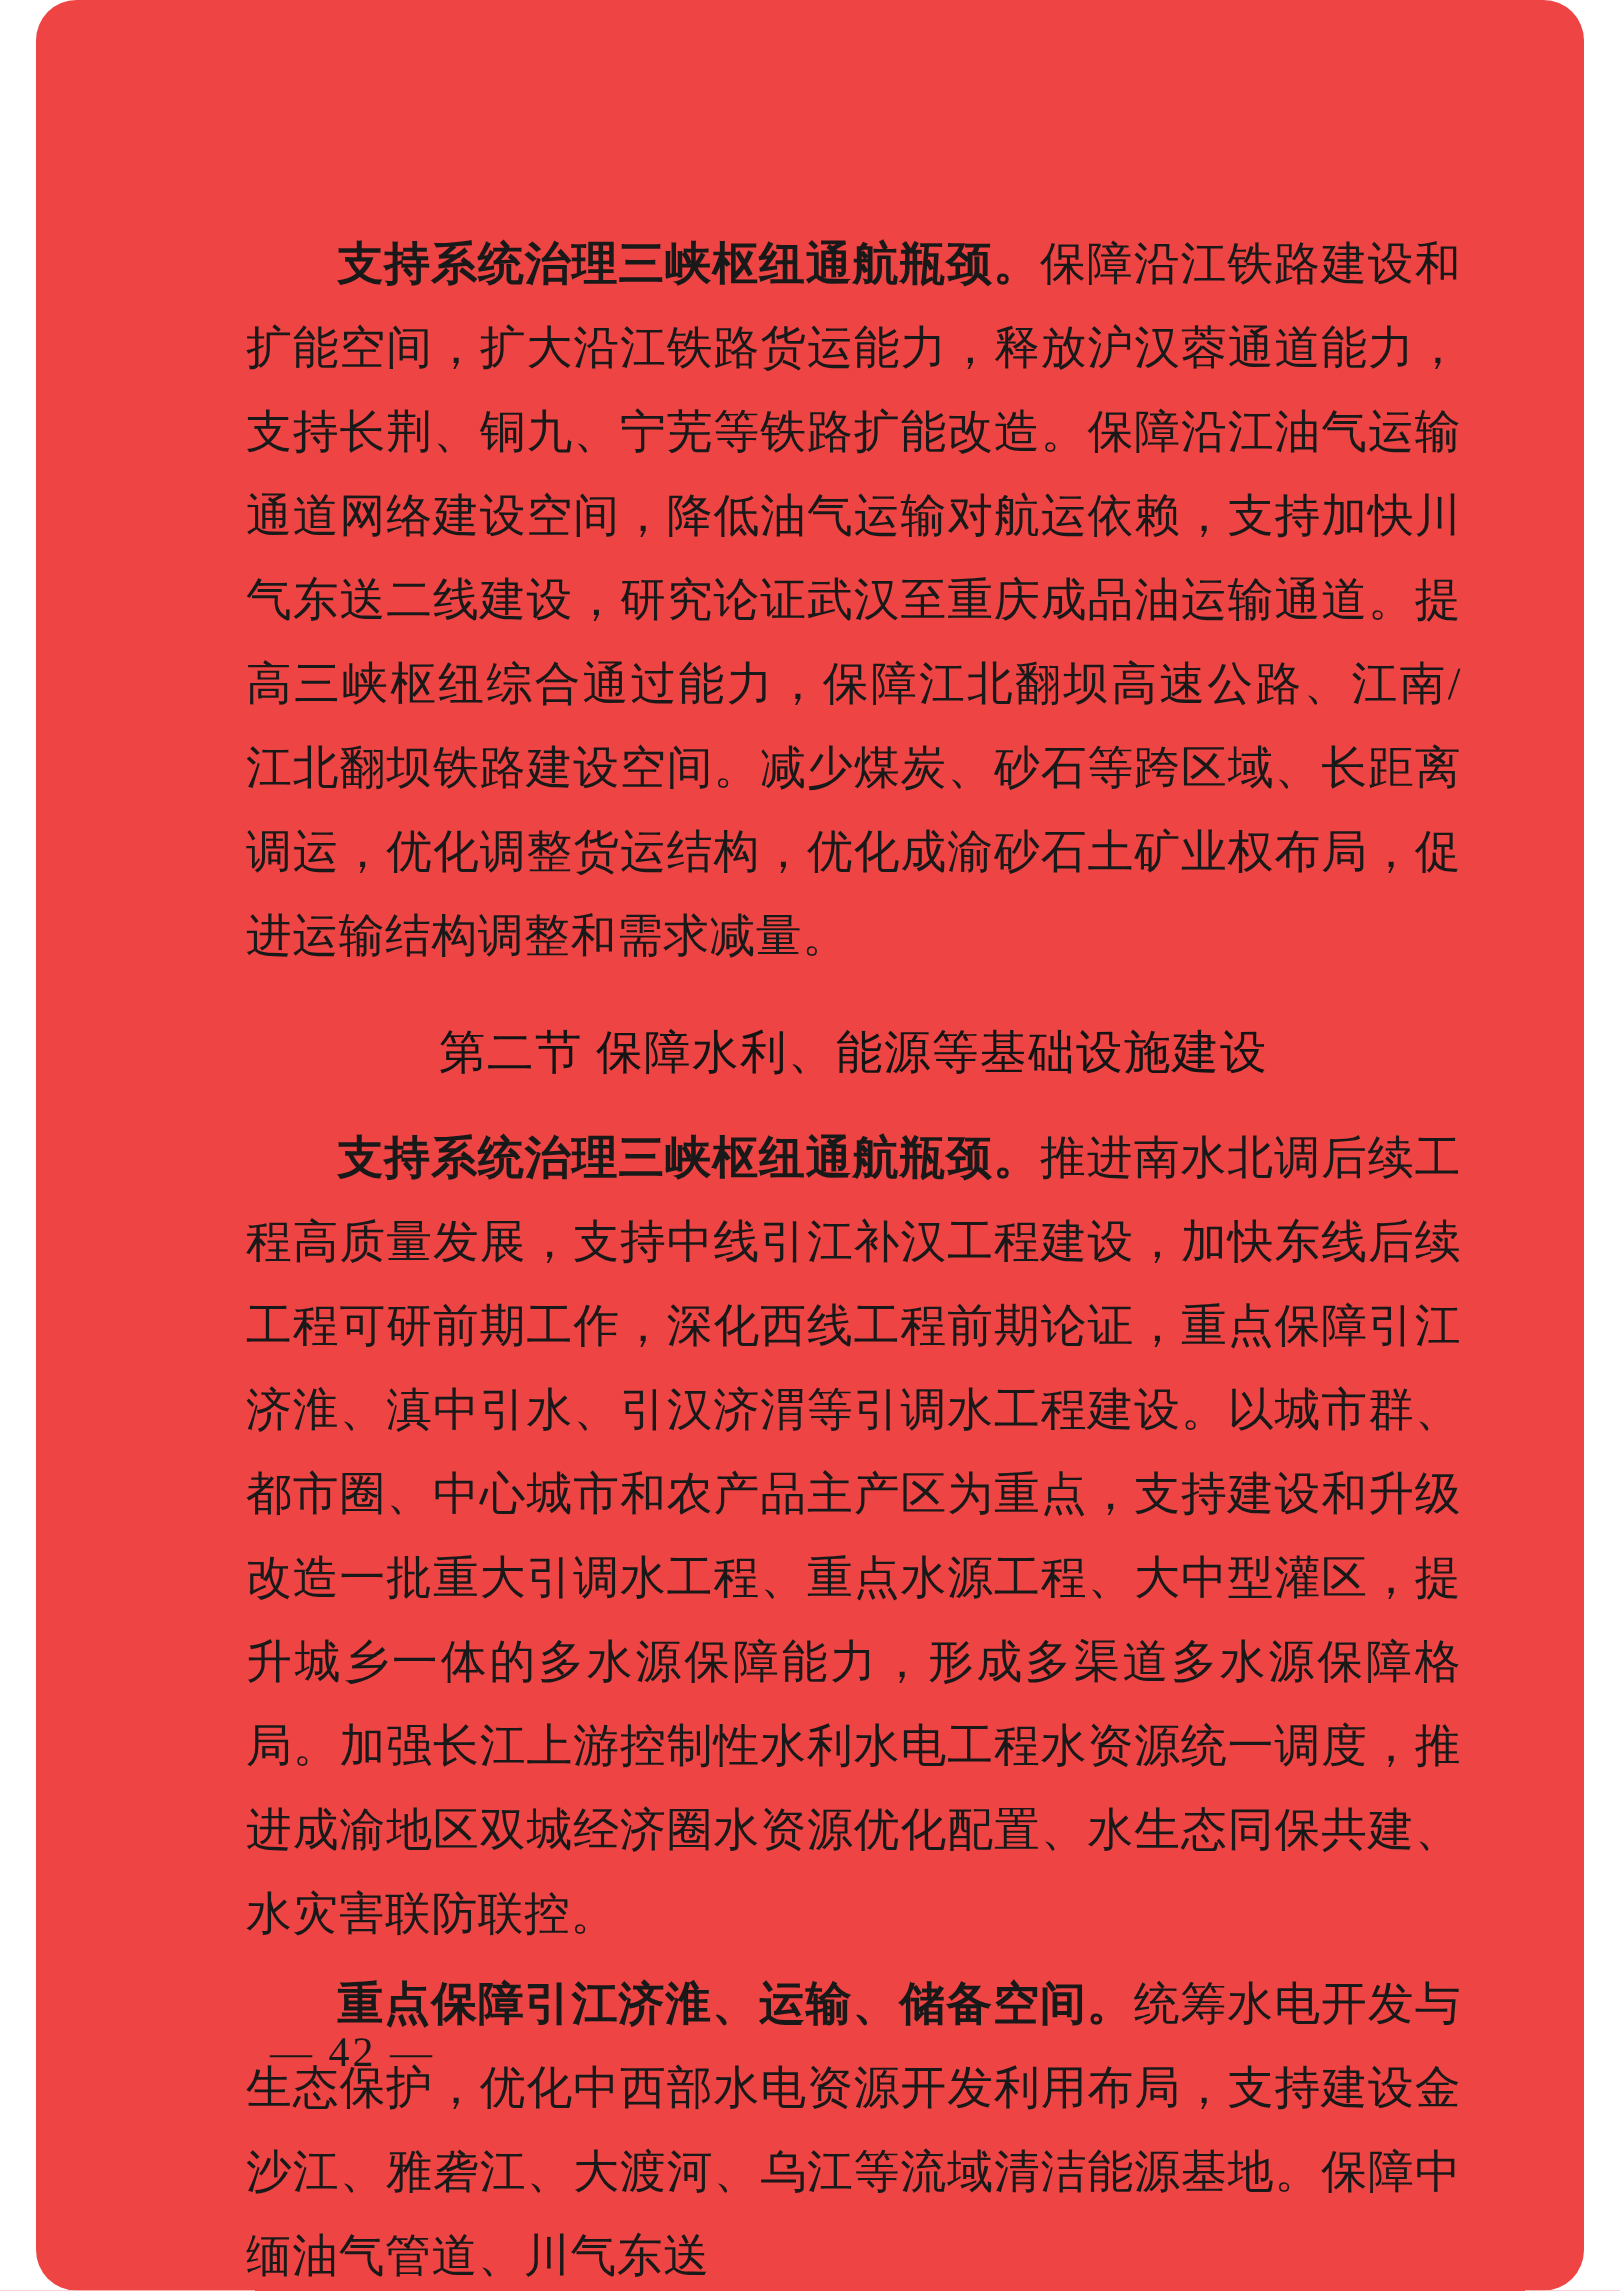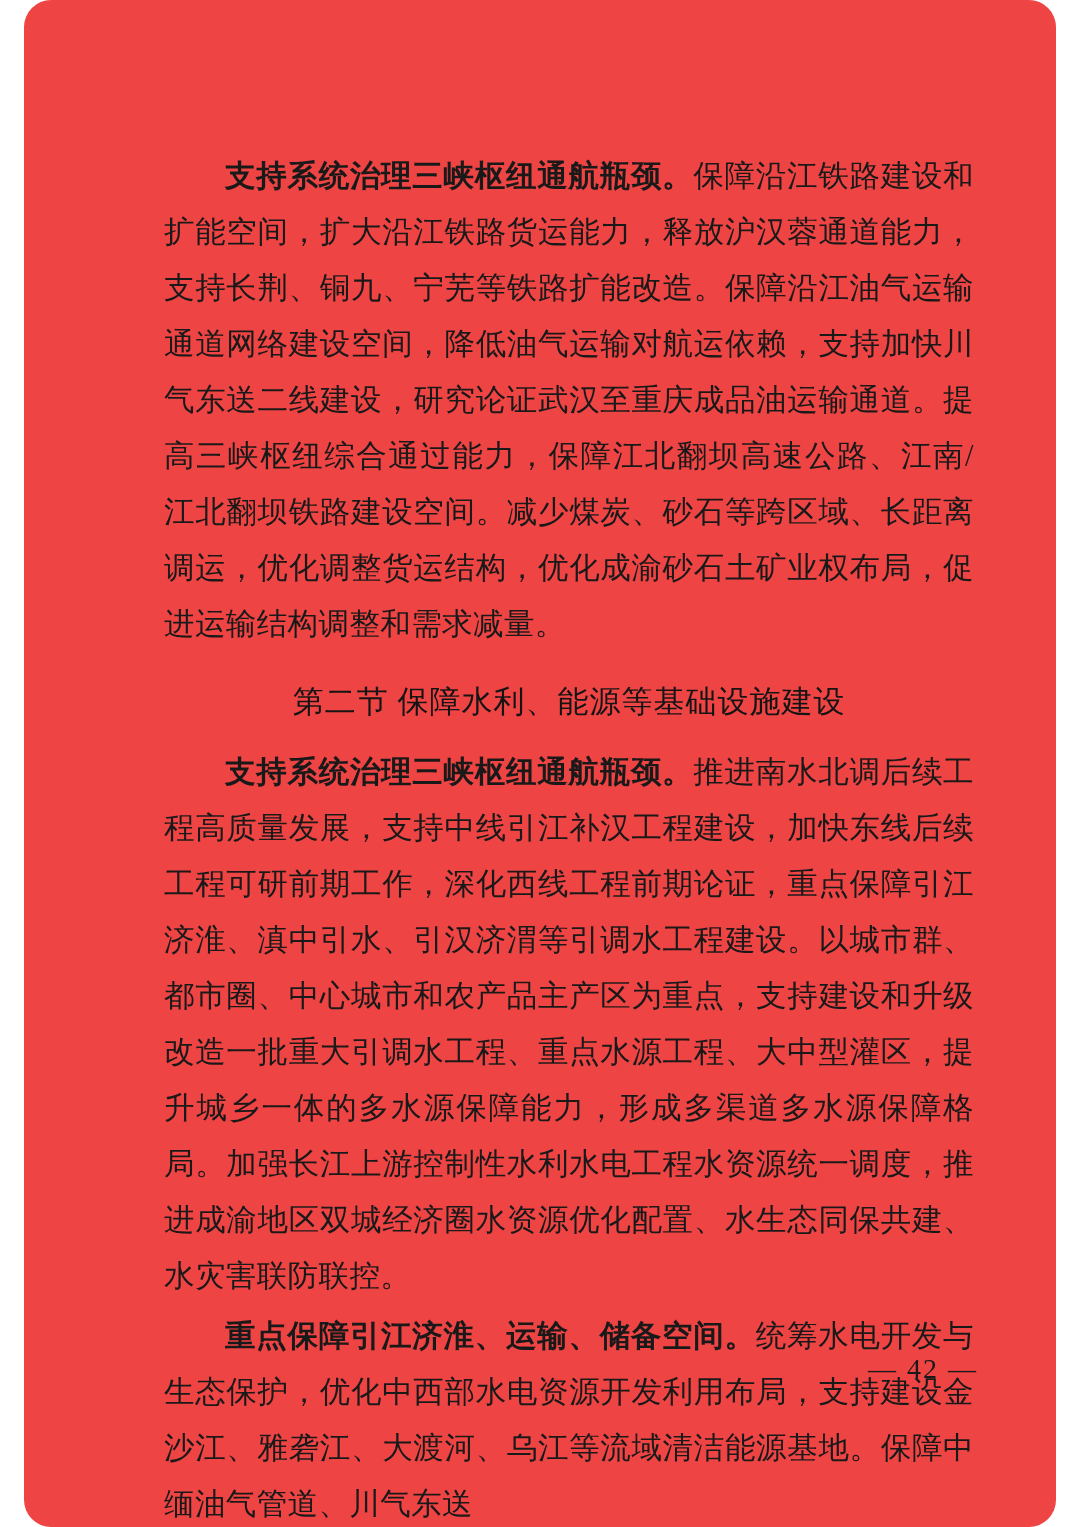--- a/index.html
+++ b/index.html
@@ -44,27 +44,27 @@
     margin: 22px 0 14px 0;
     font-size: 31px;
     line-height: 56px;
     font-weight: normal;
     text-align: center;
     letter-spacing: 1px;
     color: #141414;
   }
   .page-number {
     position: absolute;
-    left: 144px;
+    left: 156px;
     top: 1352px;
     width: 810px;
     font-size: 28px;
     line-height: 34px;
     color: #191919;
-    text-align: right;
+    text-align: left;
     letter-spacing: 2px;
     font-family: "Liberation Serif", "DejaVu Serif", serif;
   }
 </style>
 </head>
 <body>
 
 <div class="page">
 
   <div class="content">

